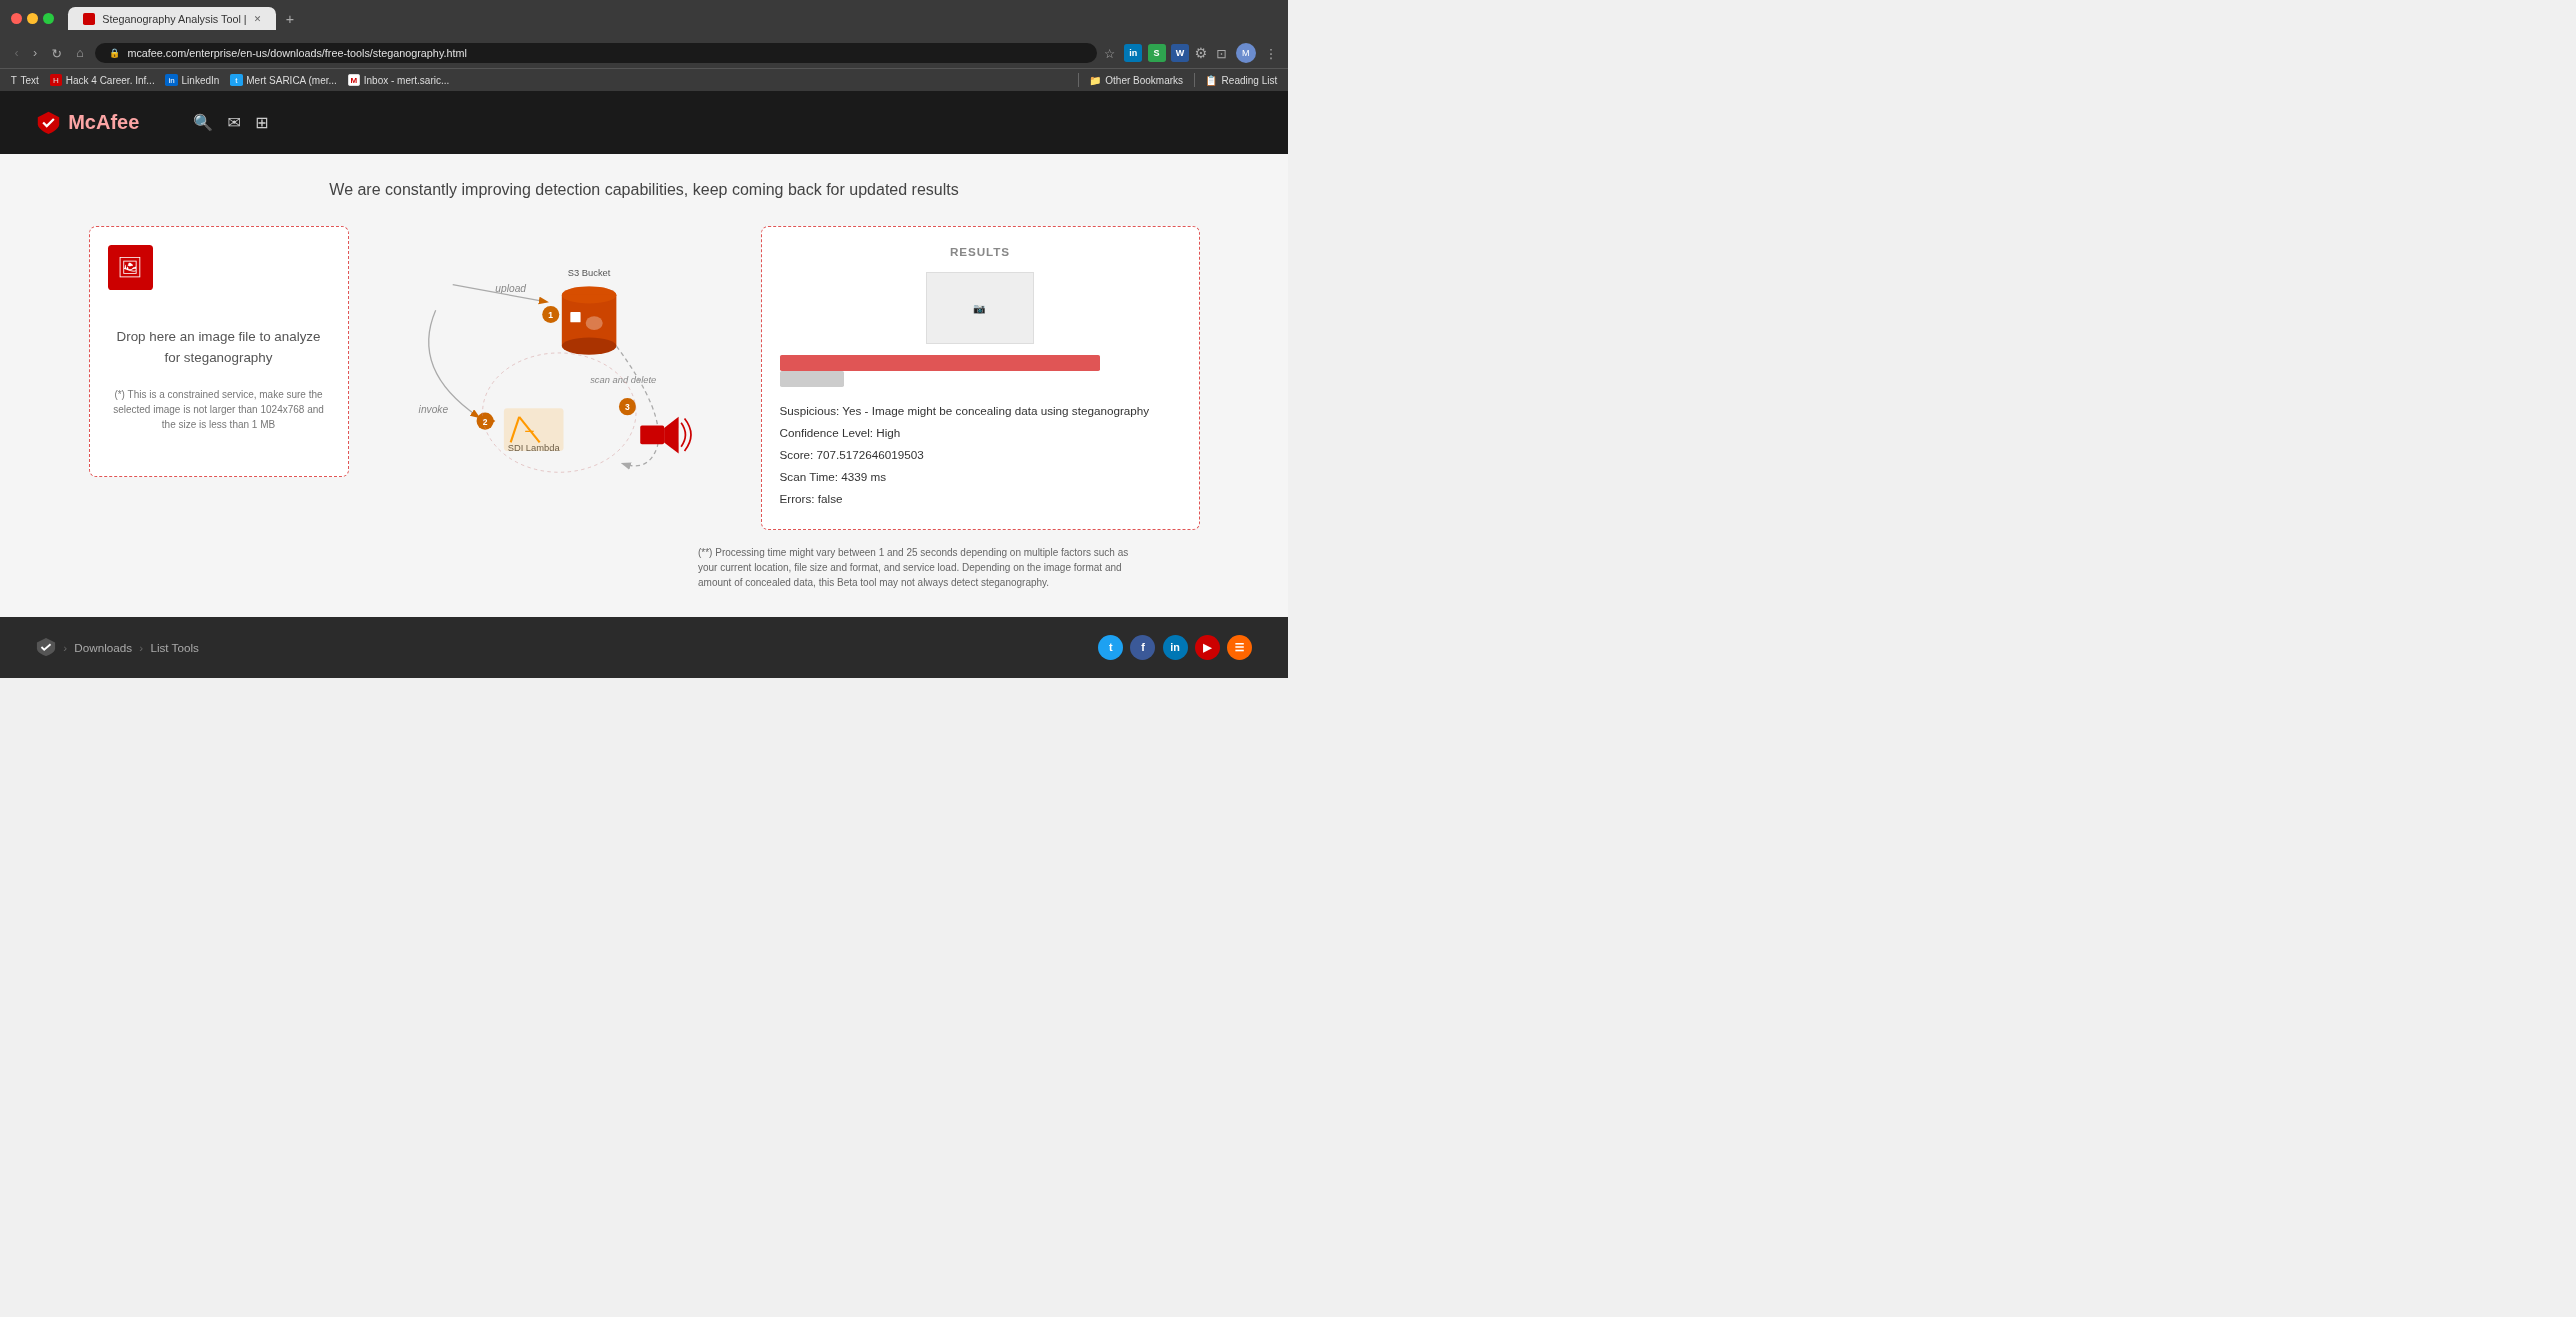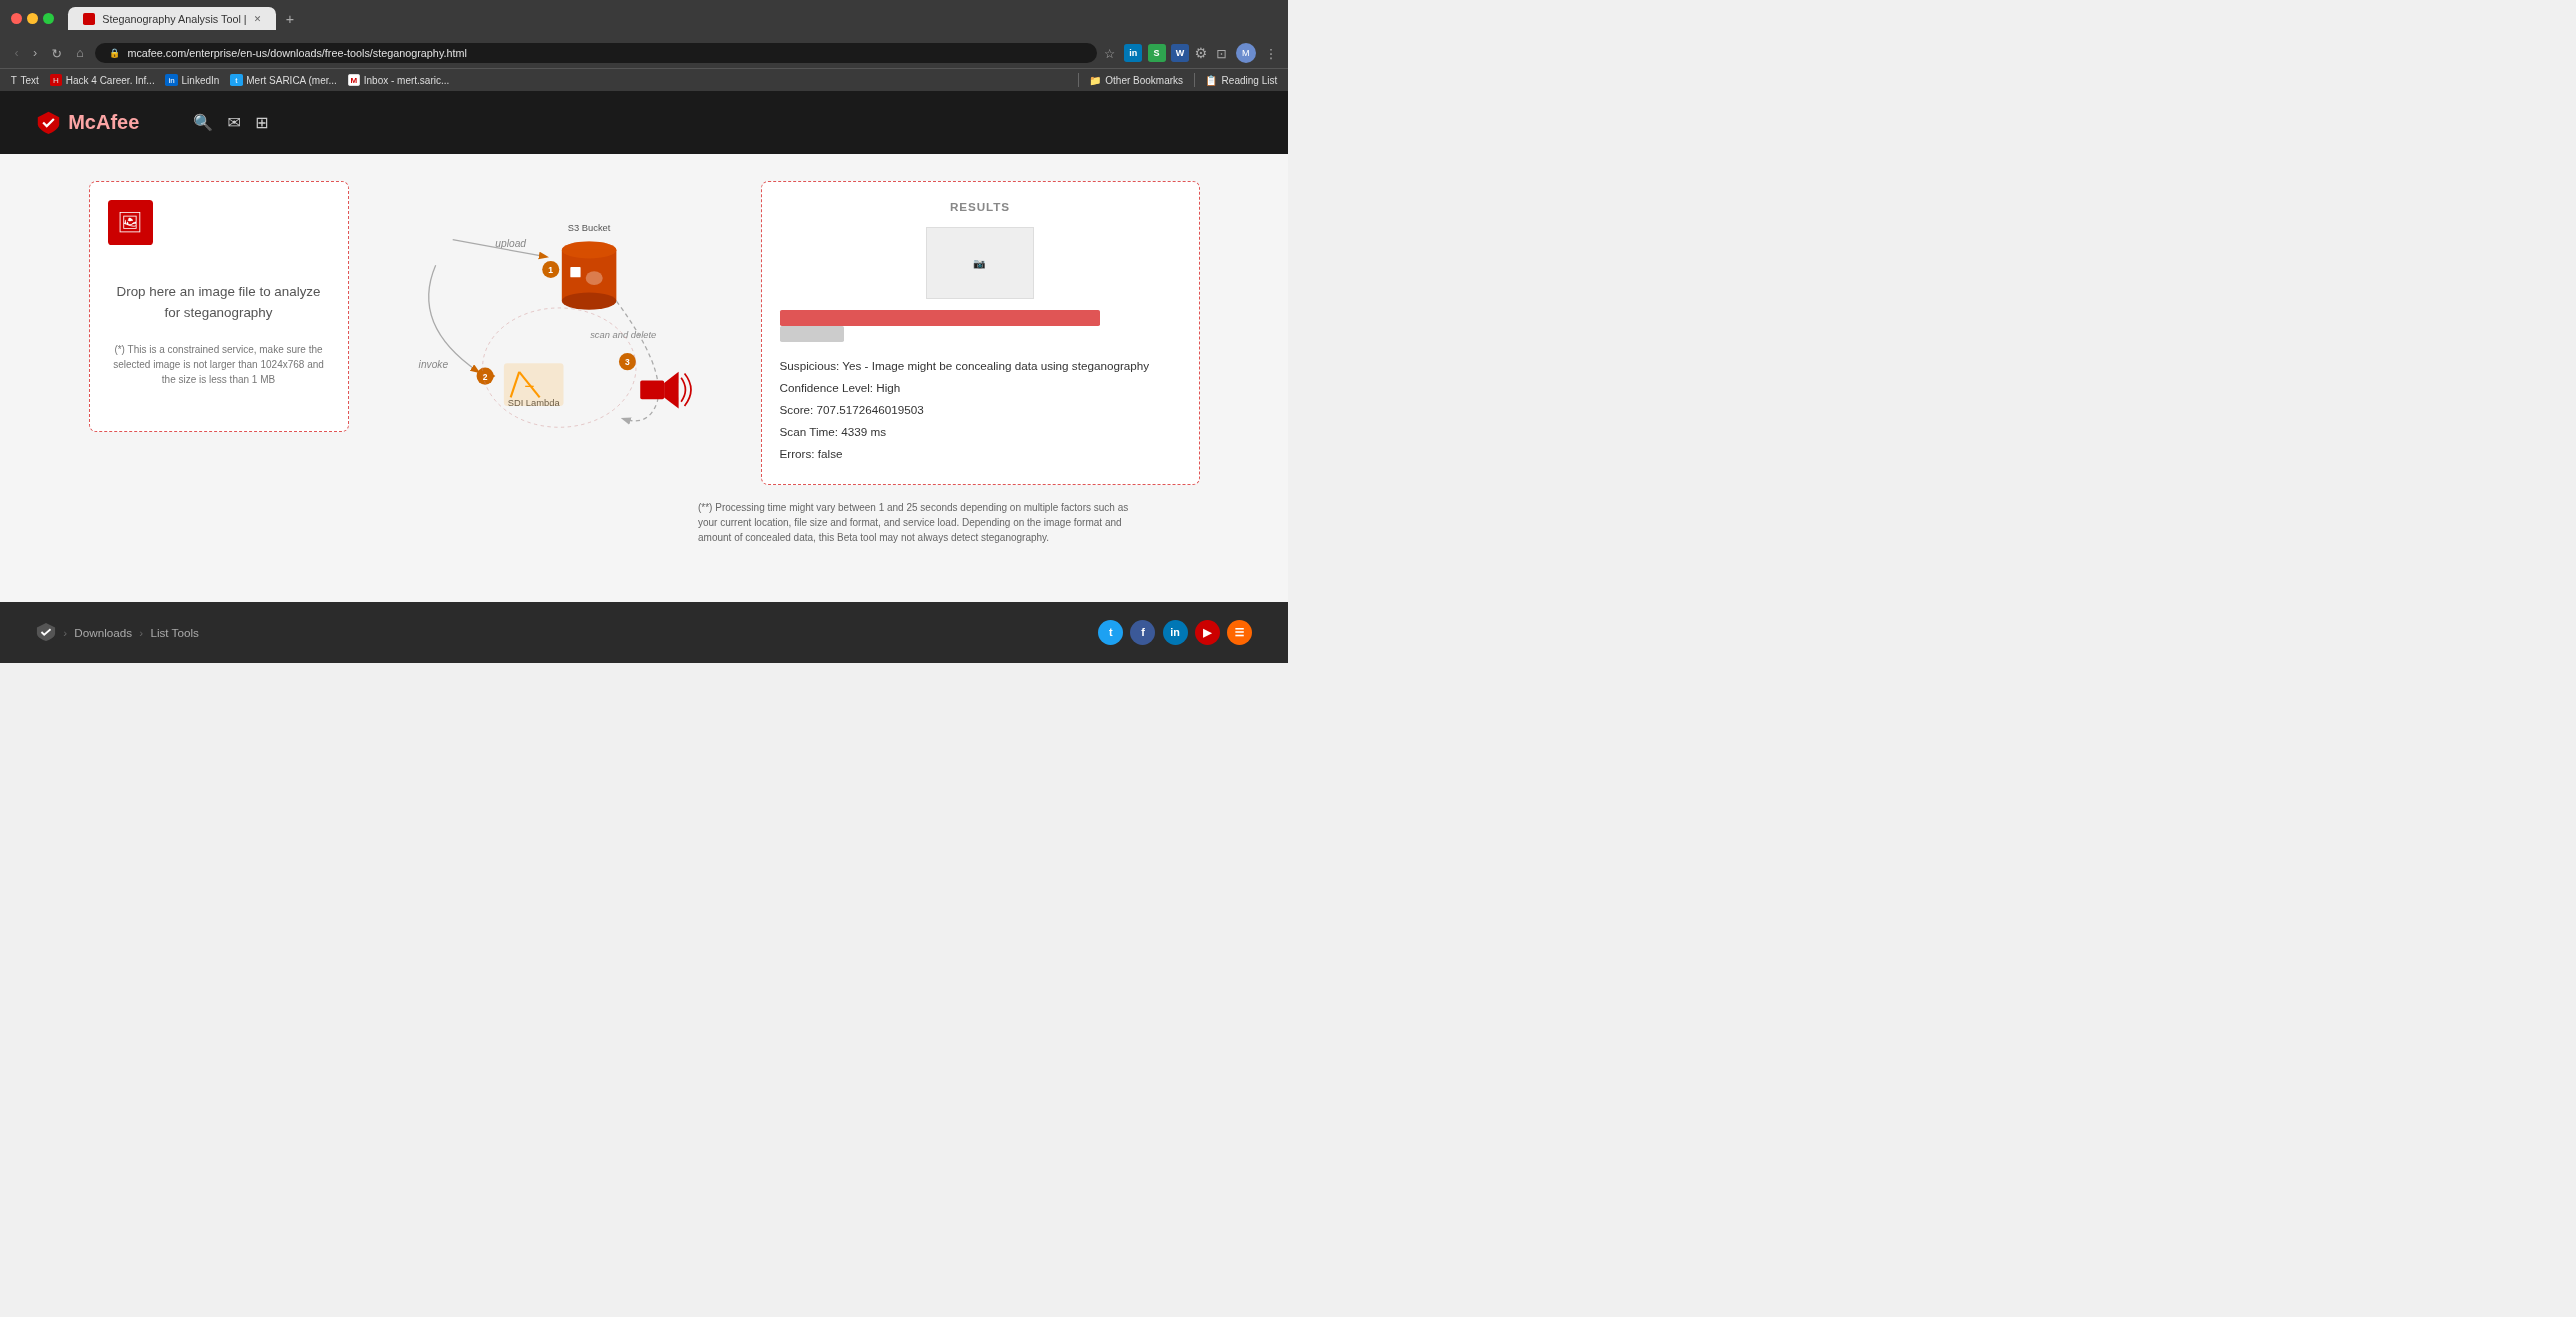--- a/index.html
+++ b/index.html
@@ -199,20 +199,21 @@
     </div>
     <div class="nav-icons">
       <span class="nav-icon-btn">🔍</span>
       <span class="nav-icon-btn">✉</span>
       <span class="nav-icon-btn">⊞</span>
     </div>
   </div>
 </div>
 
 <div class="main-content">
+  <p class="main-subtitle">We are constantly improving detection capabilities, keep coming back for updated results</p>
 
   <div class="content-area">
 
     <div class="upload-box">
       <div class="upload-icon-area">
         <div class="upload-icon">
           <span style="font-size:20px;">🖼</span>
         </div>
       </div>
       <div class="upload-text">Drop here an image file to analyze for steganography</div>

